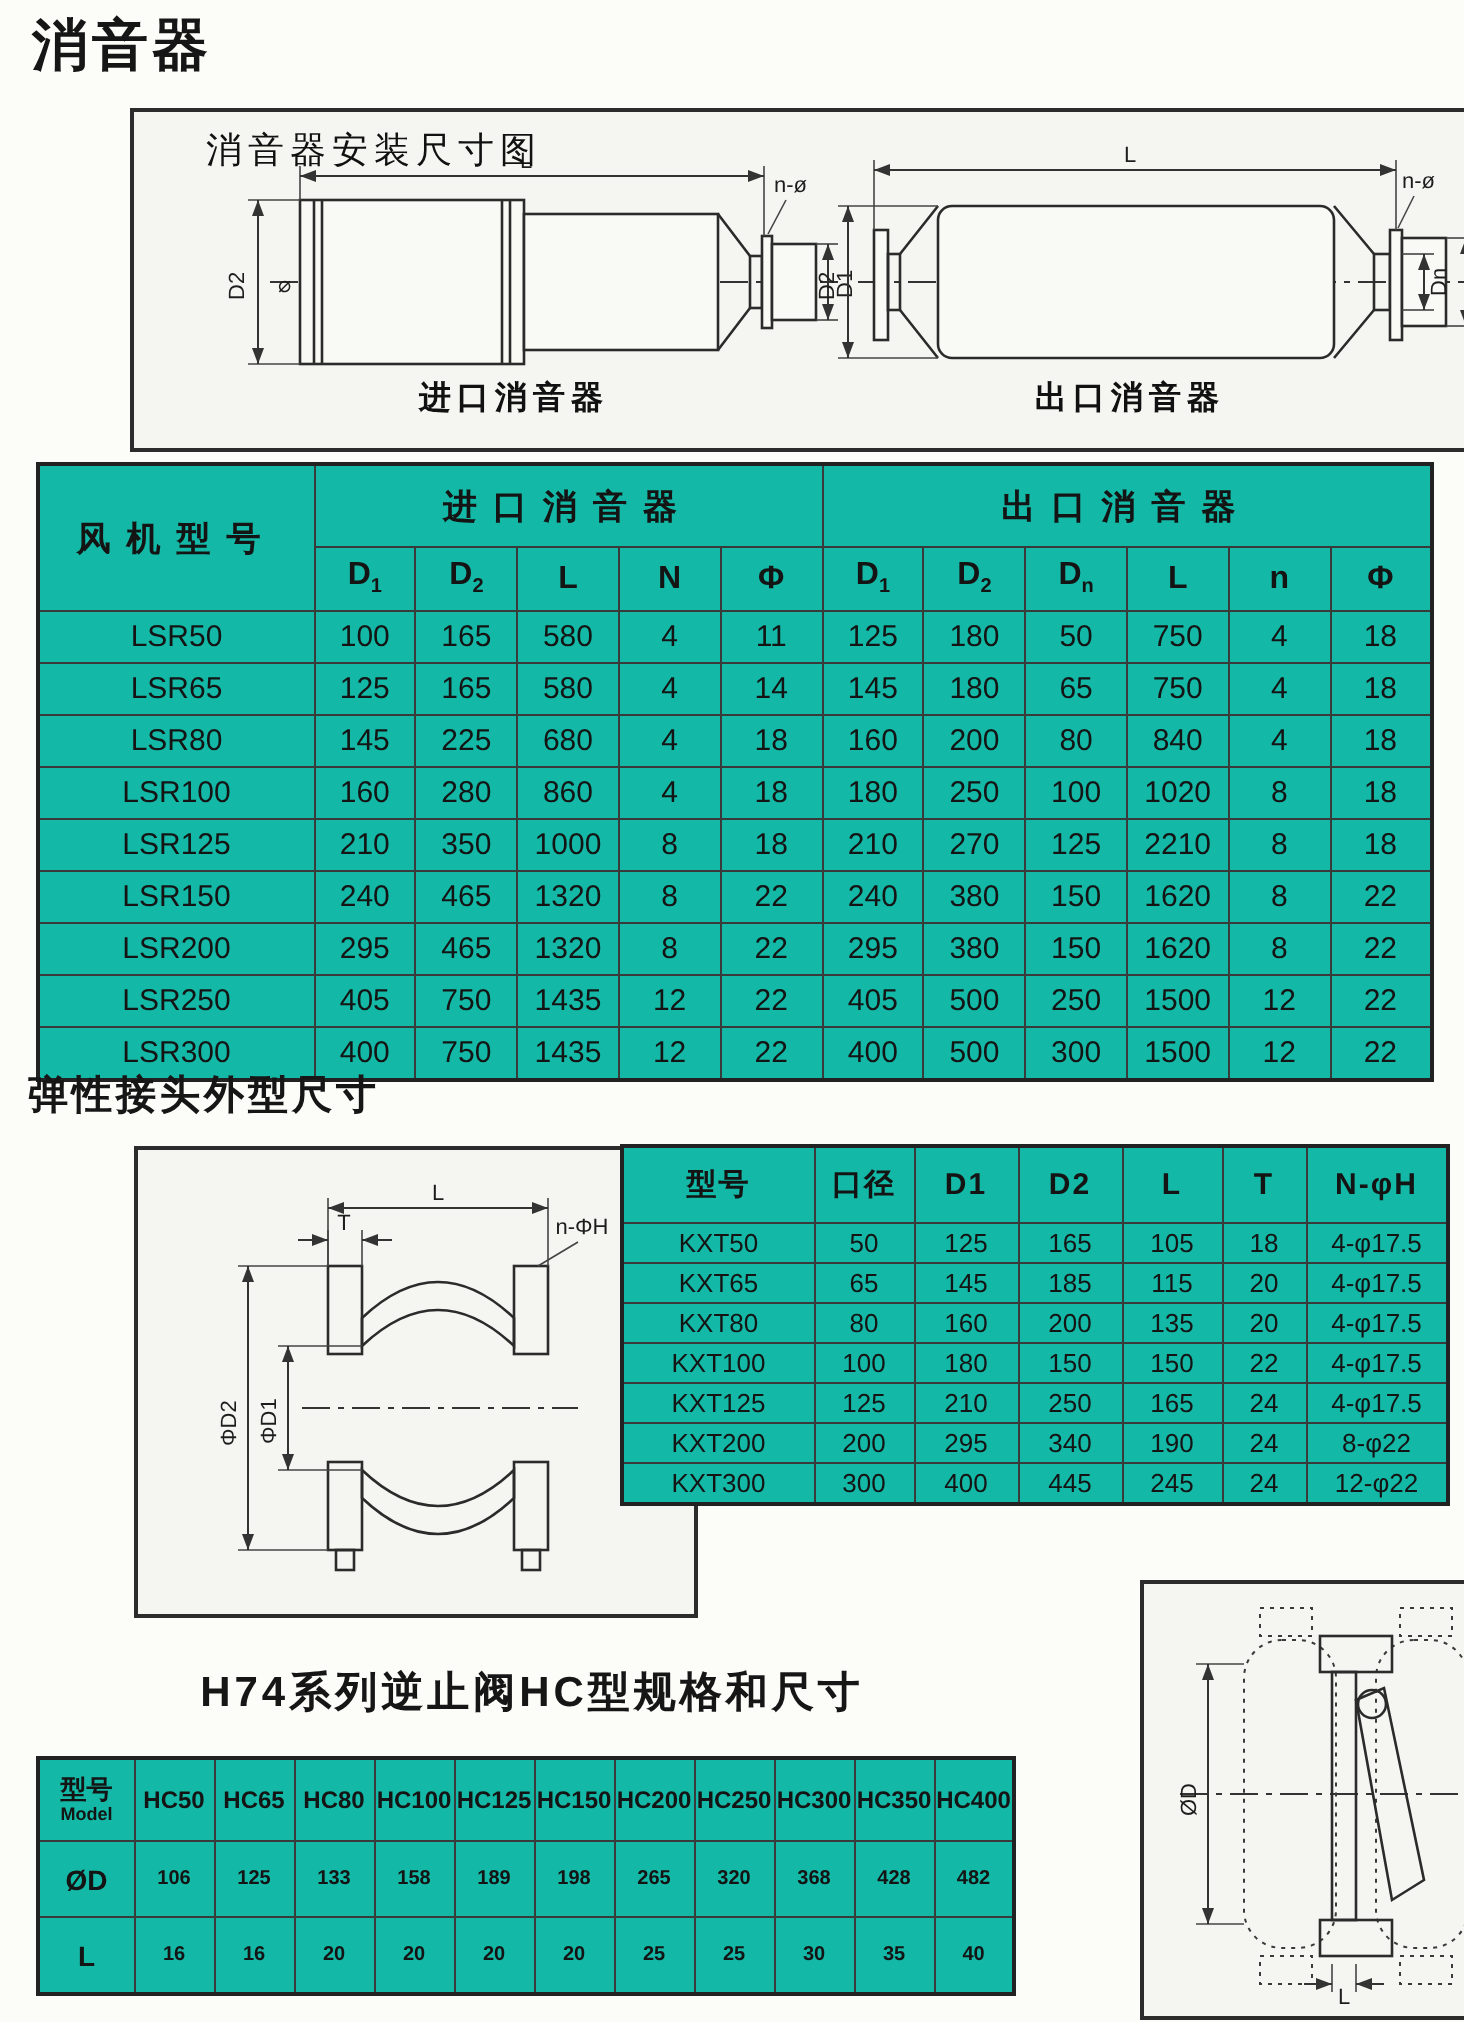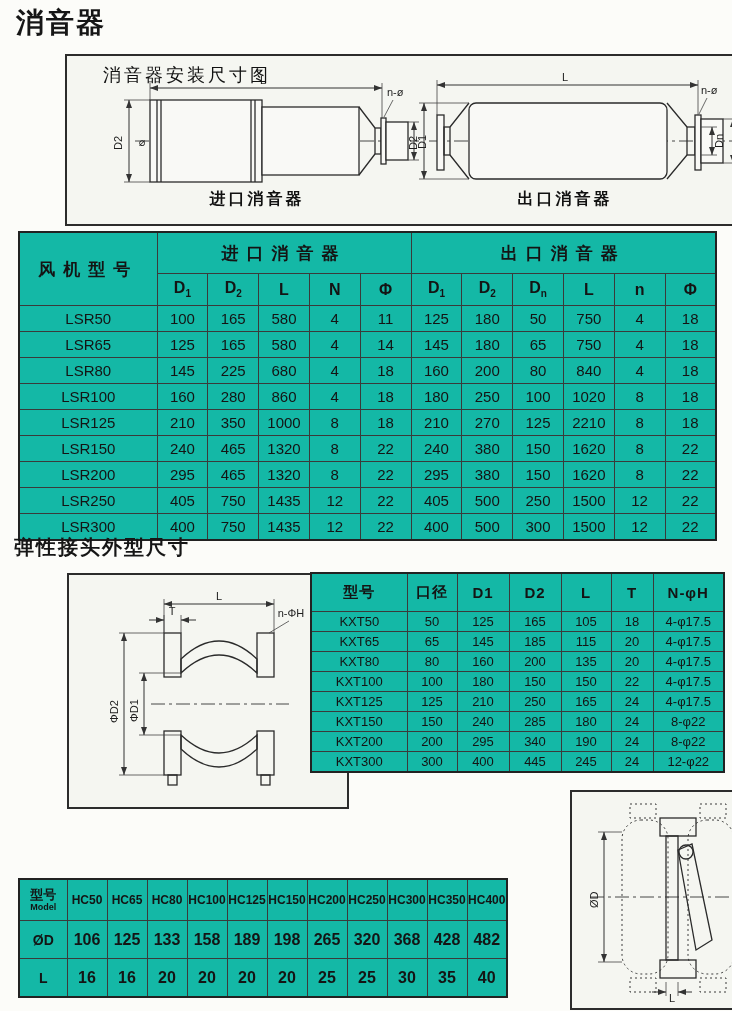--- a/index.html
+++ b/index.html
@@ -32,21 +32,21 @@
   .main-table td.model{font-size:15px;margin-top:28px;}
   .main-table th.modelh{font-size:17px;font-weight:600;letter-spacing:2px;}
   sub{font-size:10px;}
   
   .kxt-table{left:310px;top:572px;width:413px;border:2px solid #222;}
   .kxt-table th{height:37px;font-size:15px;font-weight:600;letter-spacing:1px;}
   .kxt-table td{height:19px;font-size:13px;}
   
   .hc-table{left:18px;top:878px;width:488px;border:2px solid #222;}
   .hc-table th{height:40px;font-size:12px;font-weight:700;}
-  .hc-table td{height:37px;font-size:16px;font-weight:700;}
+  .hc-table td{height:37px;font-size:10px;font-weight:700;}
   .hc-table .rowlab{font-size:14px;font-weight:700;}
   .hc-table .zh{font-size:13px;font-weight:700;line-height:14px;}
   .hc-table .en{font-size:9px;font-weight:700;line-height:10px;}
   
   svg{display:block;}
   .ln{stroke:#2b2b2b;stroke-width:1.3;fill:none;}
   .fillw{fill:#f9f9f6;}
   .dim{stroke:#333;stroke-width:1;fill:none;}
   .ext{stroke:#444;stroke-width:0.8;fill:none;}
   .cl{stroke:#333;stroke-width:0.9;fill:none;stroke-dasharray:14 4 3 4;}
@@ -424,49 +424,41 @@
         <tr>
           <td>KXT125</td>
           <td>125</td>
           <td>210</td>
           <td>250</td>
           <td>165</td>
           <td>24</td>
           <td>4-φ17.5</td>
         </tr>
         <tr>
-          <td>KXT150</td>
-          <td>150</td>
-          <td>240</td>
-          <td>285</td>
-          <td>180</td>
-          <td>24</td>
-          <td>8-φ22</td>
-        </tr>
-        <tr>
           <td>KXT200</td>
           <td>200</td>
           <td>295</td>
           <td>340</td>
           <td>190</td>
           <td>24</td>
           <td>8-φ22</td>
         </tr>
         <tr>
           <td>KXT300</td>
           <td>300</td>
           <td>400</td>
           <td>445</td>
           <td>245</td>
           <td>24</td>
           <td>12-φ22</td>
         </tr>
       </tbody>
   </table>
 
+  <div class="abs h3">H74系列逆止阀HC型规格和尺寸</div>
 
   <table class="abs hc-table">
     <colgroup>
       <col style="width:48px">
       <col span="11" style="width:40px">
     </colgroup>
     <tbody>
       <tr id="hc-models">
         <th>
           <div class="zh">型号</div>

